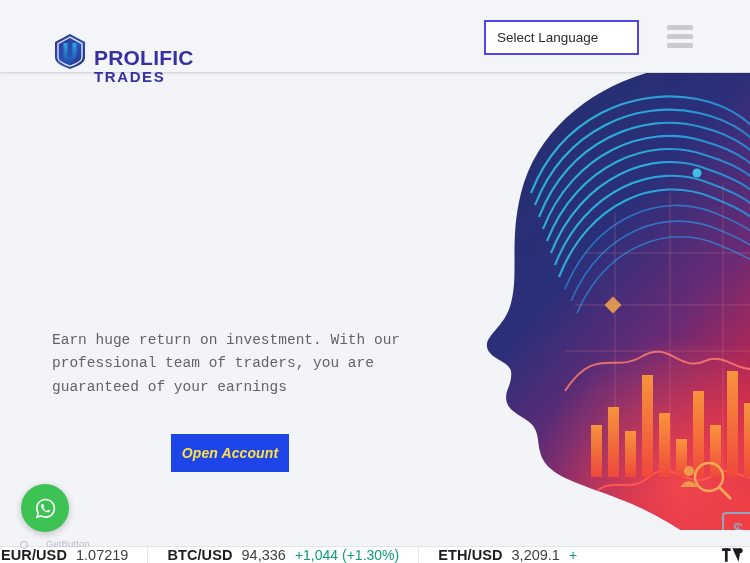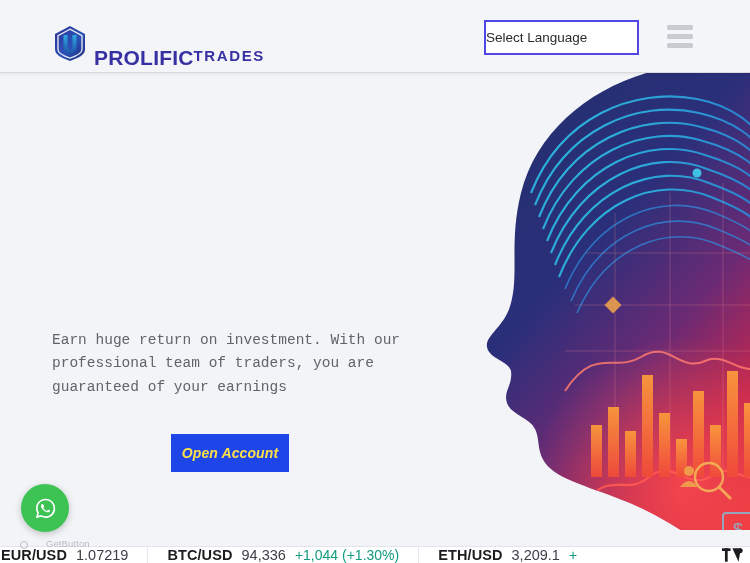--- a/index.html
+++ b/index.html
@@ -23,37 +23,38 @@
     box-shadow: 0 1px 3px rgba(0,0,0,.07);
     z-index: 20;
   }
 
   .logo-wrap {
     position: absolute; left: 52px; top: 19px;
     display: flex; align-items: center; gap: 6px;
     cursor: pointer;
   }
   .logo-mark { width: 36px; height: 37px; flex: 0 0 auto; display:block; }
-  .logo-text { display: flex; flex-direction: row; line-height: 1; margin-top: 28px; }
+  .logo-text { display: flex; flex-direction: column; line-height: 1; margin-top: 28px; }
   .logo-top {
     font-size: 21px; font-weight: bold; letter-spacing: .2px;
     color: #3730a3;
     font-family: "Liberation Sans", sans-serif;
   }
   .logo-bottom {
     font-size: 15px; font-weight: bold; letter-spacing: 1.6px;
     color: #3730a3; margin-top: 1px;
   }
 
   .lang-select {
     position: absolute; left: 484px; top: 20px;
     width: 155px; height: 35px;
     background: #fff;
     border: 2px solid #4f46e5;
     display: flex; align-items: center;
+    padding-left: 11px;
     font-size: 13.5px; color: #2b2b2b;
     cursor: pointer;
     font-family: "Liberation Sans", sans-serif;
   }
 
   .burger {
     position: absolute; left: 667px; top: 25px;
     width: 26px; height: 23px;
     display: flex; flex-direction: column; justify-content: space-between;
     cursor: pointer;

